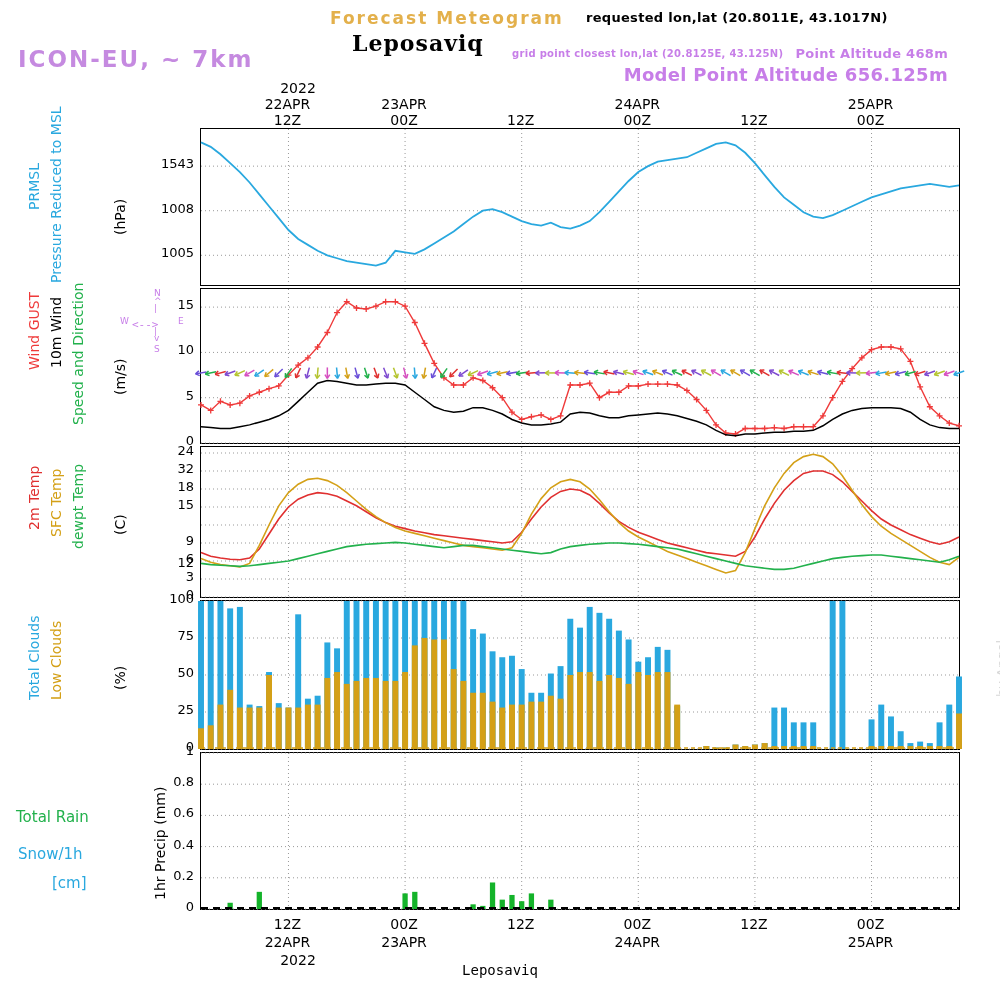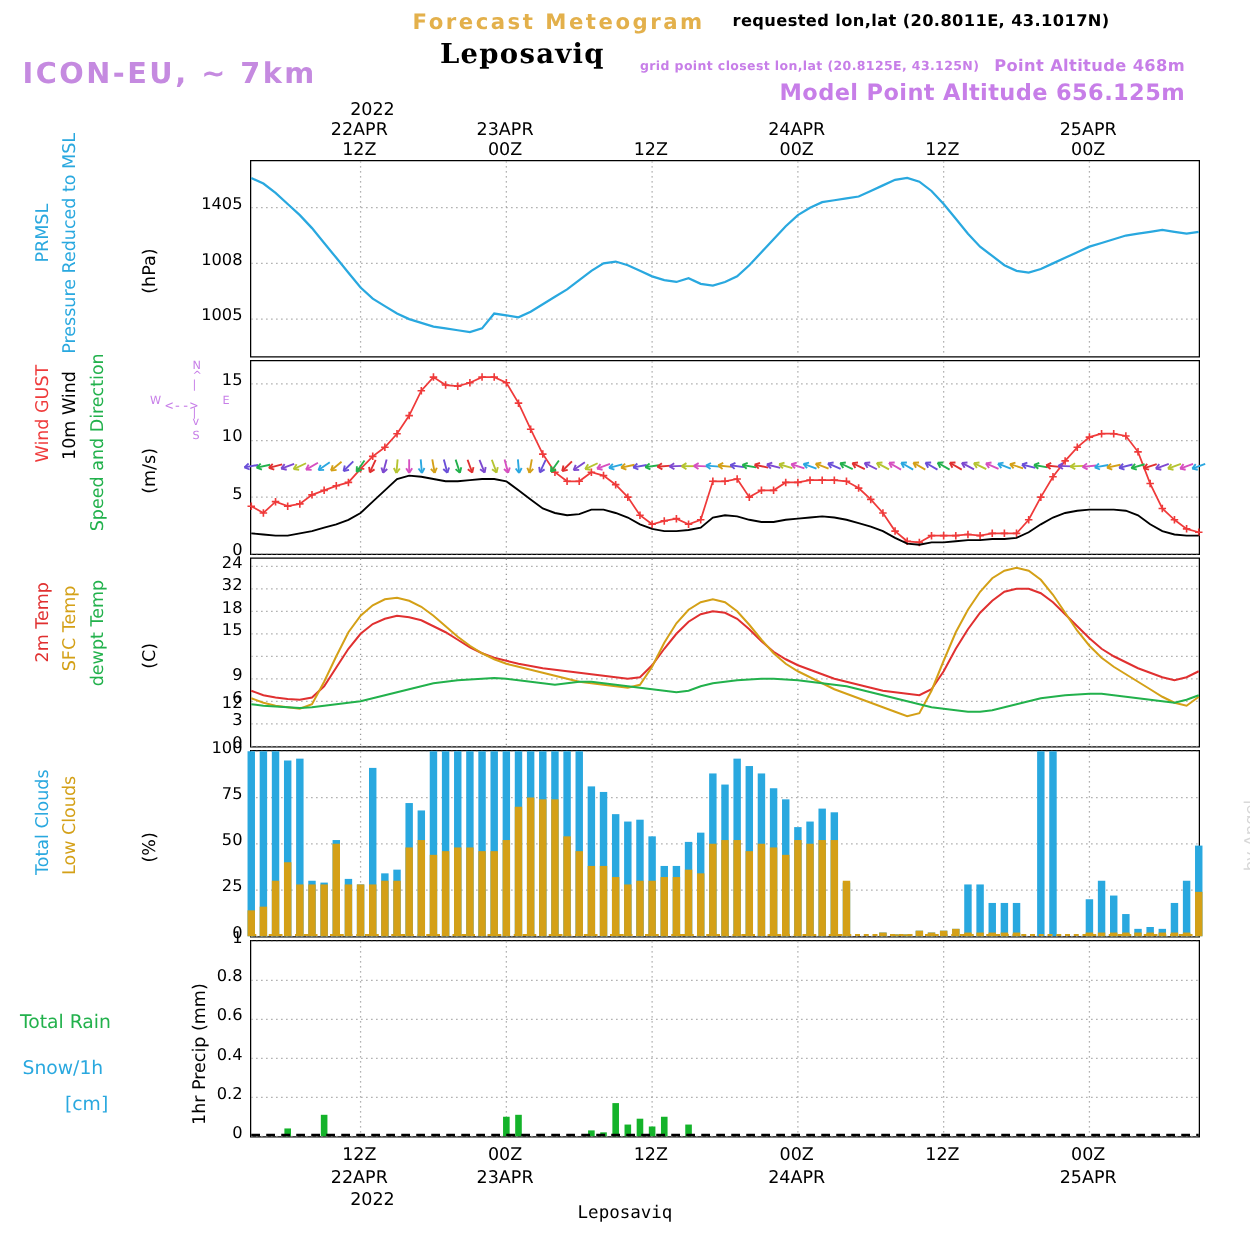--- a/index.html
+++ b/index.html
@@ -819,21 +819,21 @@
     <div class="bottick" style="left: 605.308px; top: 934px; width: 64px;">24APR</div>
     <div class="bottick" style="left: 721.923px; top: 916px; width: 64px;">12Z</div>
     <div class="bottick" style="left: 838.538px; top: 916px; width: 64px;">00Z</div>
     <div class="bottick" style="left: 838.538px; top: 934px; width: 64px;">25APR</div>
   </div>
 <div class="bottick" id="bot-year" style="left:268px;top:952px;width:60px;">2022</div>
 <div class="abs" id="bot-name">Leposaviq</div>
 
 <div class="ylab" style="color: rgb(0, 0, 0); width: 44px; left: 150px; top: 245.286px;">1005</div>
 <div class="ylab" style="color: rgb(0, 0, 0); width: 44px; left: 150px; top: 200.714px;">1008</div>
-<div class="ylab" style="color: rgb(0, 0, 0); width: 44px; left: 150px; top: 156.143px;">1405</div>
+<div class="ylab" style="color: rgb(0, 0, 0); width: 44px; left: 150px; top: 156.143px;">1543</div>
 <div class="ylab" style="color: rgb(0, 0, 0); width: 44px; left: 150px; top: 433px;">0</div>
 <div class="ylab" style="color: rgb(0, 0, 0); width: 44px; left: 150px; top: 387.706px;">5</div>
 <div class="ylab" style="color: rgb(0, 0, 0); width: 44px; left: 150px; top: 342.412px;">10</div>
 <div class="ylab" style="color: rgb(0, 0, 0); width: 44px; left: 150px; top: 297.118px;">15</div>
 <div class="ylab" style="color: rgb(0, 0, 0); width: 44px; left: 150px; top: 587px;">0</div>
 <div class="ylab" style="color: rgb(0, 0, 0); width: 44px; left: 150px; top: 569px;">3</div>
 <div class="ylab" style="color: rgb(0, 0, 0); width: 44px; left: 150px; top: 551px;">6</div>
 <div class="ylab" style="color: rgb(0, 0, 0); width: 44px; left: 150px; top: 533px;">9</div>
 <div class="ylab" style="color: rgb(0, 0, 0); width: 44px; left: 150px; top: 515px; margin-top: 40px;">12</div>
 <div class="ylab" style="color: rgb(0, 0, 0); width: 44px; left: 150px; top: 497px;">15</div>

